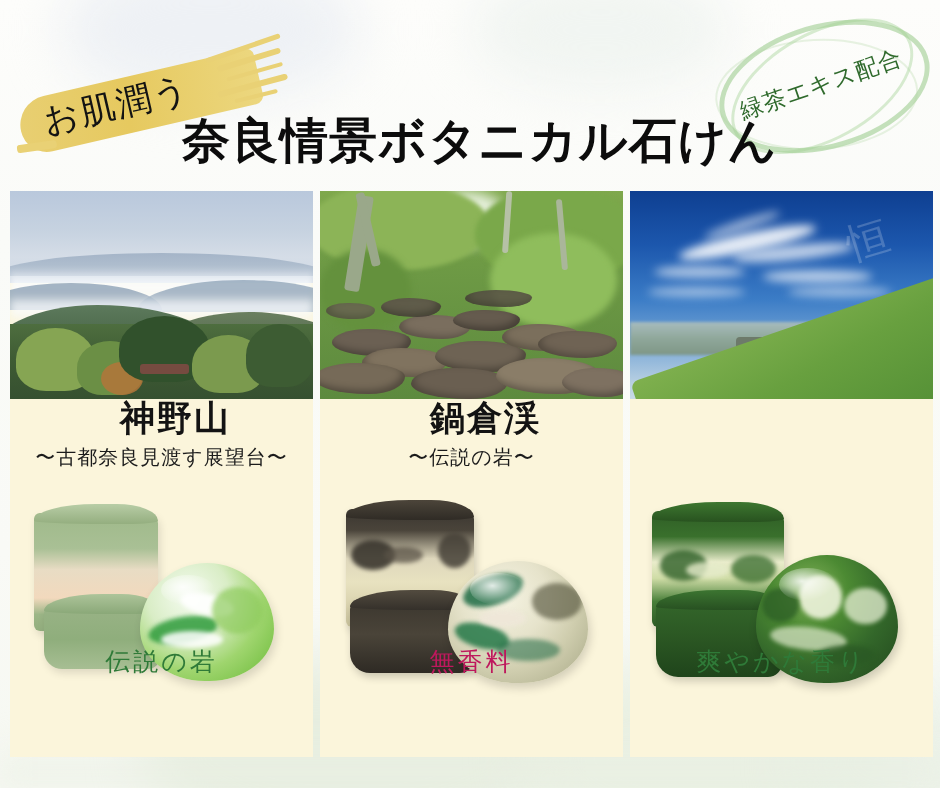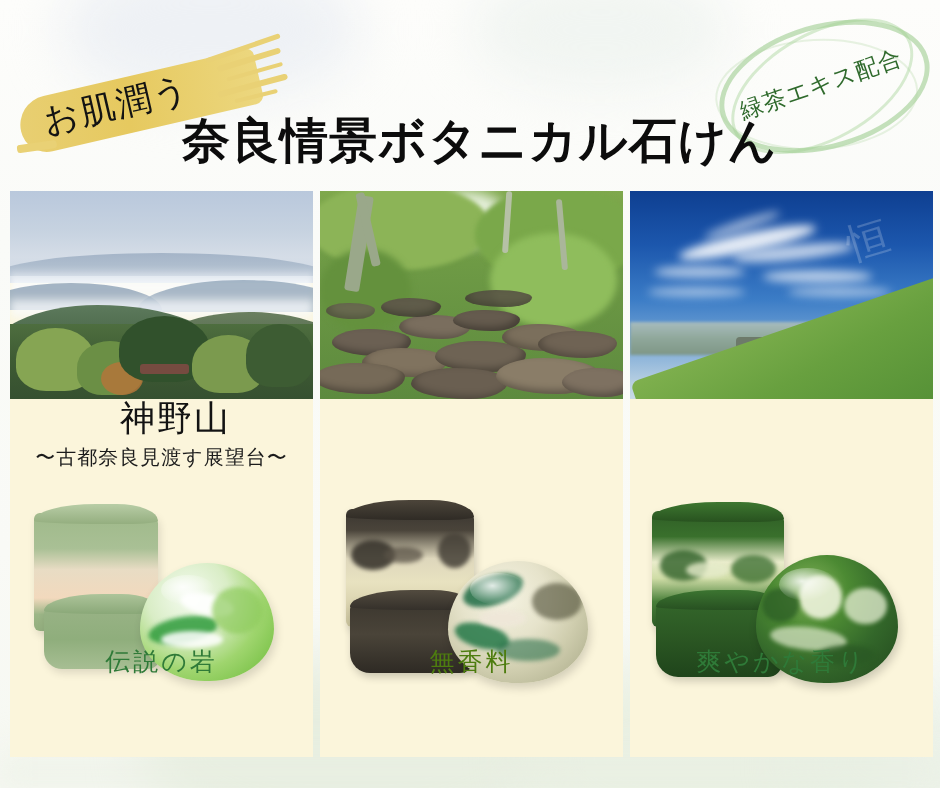--- a/index.html
+++ b/index.html
@@ -133,40 +133,40 @@
            background:linear-gradient(180deg,#a7bcbe 0%,#8fa79a 50%,#7e9686 100%);filter:blur(1.5px);}
   .p3-roof{position:absolute;left:35%;top:70%;width:12%;height:5%;background:#6d7a6a;border-radius:4px 4px 0 0;filter:blur(.5px);}
   .p3-hill{position:absolute;right:-4%;top:40%;width:110%;height:70%;
            background:linear-gradient(170deg,#7fb04e 0%,#68a03f 38%,#4e8b33 100%);
            transform:rotate(-19deg);transform-origin:right top;border-radius:8px 0 0 0;}
   .p3-wm{position:absolute;right:14%;top:10%;font-size:42px;color:rgba(255,255,255,.2);
          transform:rotate(-17deg);font-family:"DejaVu Sans",sans-serif;letter-spacing:2px;}
 
   
   .cap{position:absolute;left:0;top:208px;width:303px;text-align:center;}
-  .place{font-size:35px;font-weight:400;color:#131313;line-height:1.1;letter-spacing:2px;
+  .place{font-size:35px;font-weight:700;color:#131313;line-height:1.1;letter-spacing:2px;
          font-family:"DejaVu Sans","Liberation Sans",sans-serif;padding-left:28px;}
   .tag{margin-top:6px;font-size:20px;color:#1b1b1b;letter-spacing:1px;
        font-family:"DejaVu Sans","Liberation Sans",sans-serif;white-space:nowrap;}
 
   
   .soap{position:absolute;left:0;top:300px;width:303px;height:205px;}
   .bar{position:absolute;border-radius:6px 10px 6px 6px;}
   .bar-top{position:absolute;left:0;right:0;top:-9px;height:20px;border-radius:60% 40% 30% 70%/100% 100% 20% 20%;}
   .dome{position:absolute;border-radius:50% 50% 48% 48%/56% 56% 44% 44%;overflow:hidden;}
   .dome-gloss{position:absolute;left:16%;top:10%;width:40%;height:26%;
               background:radial-gradient(ellipse at 40% 40%,rgba(255,255,255,.85),rgba(255,255,255,0) 70%);
               border-radius:50%;}
   .swirl{position:absolute;border-radius:50%;filter:blur(2px);}
 
   .scent{position:absolute;left:0;bottom:18px;width:303px;text-align:center;
          font-size:25px;letter-spacing:3px;
          font-family:"DejaVu Sans","Liberation Sans",sans-serif;}
   .scent-green{color:#2f7a38;}
-  .scent-black{color:#4d7c0f;}
+  .scent-black{color:#be185d;}
 </style>
 </head>
 <body>
 
 <div id="page">
 
   <div class="bg-blur bg-top-1"></div>
   <div class="bg-blur bg-top-2"></div>
   <div class="bg-blur bg-bot-leaf1"></div>
   <div class="bg-blur bg-bot-leaf2"></div>
@@ -272,20 +272,24 @@
             <div class="rk" style="left:30%;top:74%;width:32%;height:26%;background:#6a5f51;"></div>
             <div class="rk" style="left:58%;top:66%;width:34%;height:30%;background:#8a7d68;"></div>
             <div class="rk" style="left:72%;top:44%;width:26%;height:22%;background:#6f6354;"></div>
             <div class="rk" style="left:20%;top:16%;width:20%;height:16%;background:#5f564b;opacity:.9;"></div>
             <div class="rk" style="left:48%;top:10%;width:22%;height:14%;background:#574f45;opacity:.85;"></div>
             <div class="rk" style="left:80%;top:74%;width:24%;height:24%;background:#7e7161;"></div>
             <div class="rk" style="left:2%;top:20%;width:16%;height:14%;background:#6a6154;opacity:.8;"></div>
           </div>
         </div>
       </div>
+      <div class="cap">
+        <div class="place">鍋倉渓</div>
+        <div class="tag">〜伝説の岩〜</div>
+      </div>
       <div class="soap">
         <div class="bar" style="left:26px;top:18px;width:128px;height:118px;
              background:linear-gradient(180deg,#3a3630 0%,#4a443a 18%,#ded7bc 42%,#e8e2c0 62%,#d9d2ae 82%,#c9c29c 100%);
              box-shadow:2px 4px 8px rgba(0,0,0,.18);">
           <div class="bar-top" style="background:linear-gradient(180deg,#4c453a,#2f2b25);"></div>
           <div class="swirl" style="position:absolute;left:4%;top:26%;width:34%;height:26%;background:#3b372f;opacity:.9;border-radius:50%;filter:blur(2px);"></div>
           <div class="swirl" style="position:absolute;right:2%;top:20%;width:26%;height:30%;background:#454037;opacity:.85;border-radius:50%;filter:blur(2px);"></div>
           <div class="swirl" style="position:absolute;left:30%;top:32%;width:30%;height:14%;background:#5a5347;opacity:.75;border-radius:50%;filter:blur(2px);"></div>
         </div>
         <div class="bar" style="left:30px;top:108px;width:124px;height:74px;

